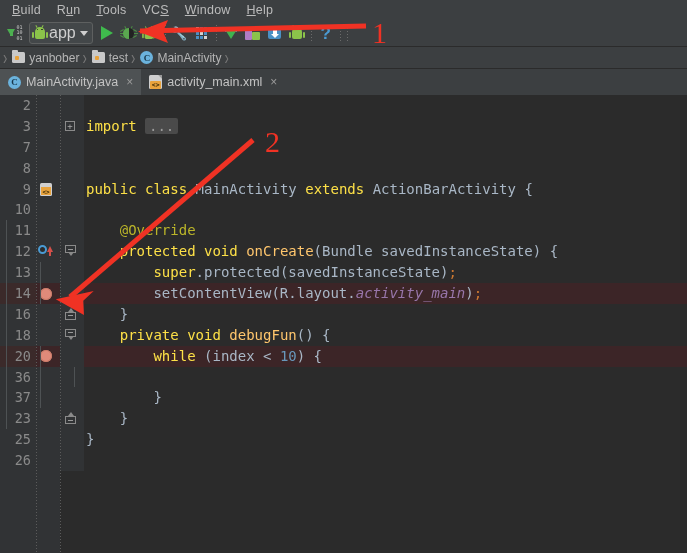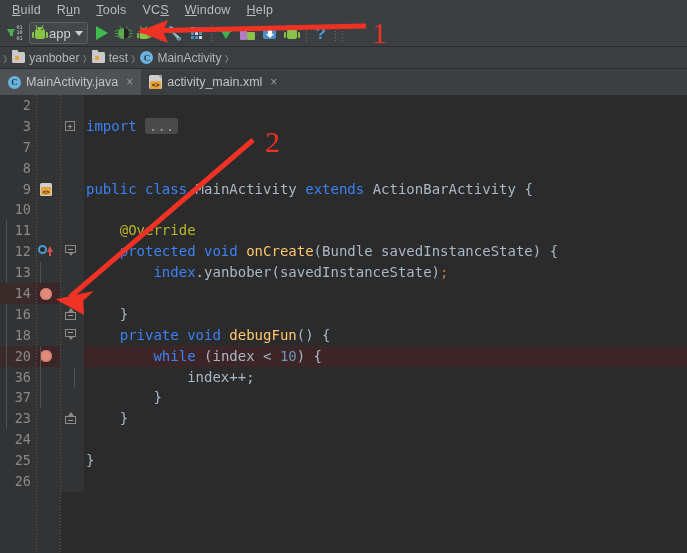--- a/index.html
+++ b/index.html
@@ -33,21 +33,21 @@
   .tb-sep:after{
     content:"";position:absolute;left:3px;top:1px;width:1px;height:16px;
     background:repeating-linear-gradient(to bottom,#6b6b6b 0 1px,transparent 1px 3px);
   }
   
   #run-config{
     height:20px;border:1px solid #5e6060;border-radius:3px;background:#434749;
     display:flex;align-items:center;gap:3px;padding:0 4px 0 3px;margin:0 3px;
     flex:none;
   }
-  #run-config .label{color:#cfcfcf;font-size:13px;}
+  #run-config .label{color:#cfcfcf;font-size:16px;}
   .caret-dn{
     width:0;height:0;border-left:4px solid transparent;border-right:4px solid transparent;
     border-top:5px solid #cfcfcf;margin-left:1px;
   }
   
   .droid{position:relative;width:13px;height:13px;}
   .droid .head{
     position:absolute;left:1.5px;top:0px;width:10px;height:5px;
     background:#8bc34a;border-radius:5px 5px 0 0;
   }
@@ -287,21 +287,21 @@
   
   .fold-chip{
     background:#4a4a4a;color:#9a9a9a;padding:0 4px;border-radius:2px;
   }
   
   .caret{
     display:inline-block;width:1.5px;height:16px;background:#d6d6d6;
     vertical-align:-3px;margin-left:-1px;
   }
   
-  .kw{color:#3b82f6;margin-top:32px;}
+  .kw{color:#fde047;margin-top:32px;}
   .cls{color:#a9b7c6;}
   .mth{color:#ffc66d;}
   .num{color:#6897bb;}
   .ann{color:#bbb529;}
   .fld{color:#9876aa;font-style:italic;}
   .pun{color:#a9b7c6;}
   .semi{color:#cc7832;}
 
   
   #annot{position:absolute;left:0;top:0;width:687px;height:553px;pointer-events:none;z-index:50;}
@@ -546,28 +546,29 @@
             <span class="bx"></span>
             <span class="tip"></span>
           </span>
         </div>
         <div class="codecell"><span class="iguide" style="left: 6.21px; top: 0px; height: 100%;"></span><span class="pun">    </span><span class="kw">protected</span><span class="pun"> </span><span class="kw">void</span><span class="pun"> </span><span class="mth">onCreate</span><span class="pun">(</span><span class="cls">Bundle</span><span class="pun"> savedInstanceState) {</span></div>
       </div>
       <div class="row">
         <div class="lnum">13</div>
         <div class="marks"></div>
         <div class="folds"></div>
-        <div class="codecell"><span class="iguide" style="left: 6.21px; top: 0px; height: 100%;"></span><span class="iguide" style="left: 39.89px; top: 0px; height: 100%;"></span><span class="pun">        </span><span class="kw">index</span><span class="pun">.yanbober(savedInstanceState)</span><span class="semi">;</span></div>
+        <div class="codecell"><span class="iguide" style="left: 6.21px; top: 0px; height: 100%;"></span><span class="iguide" style="left: 39.89px; top: 0px; height: 100%;"></span><span class="pun">        </span><span class="kw">super</span><span class="pun">.protected(savedInstanceState)</span><span class="semi">;</span></div>
       </div>
       <div class="row hl">
         <div class="lnum">14</div>
         <div class="marks">
           <span class="bp"></span>
         </div>
         <div class="folds"></div>
+        <div class="codecell"><span class="iguide" style="left: 6.21px; top: 0px; height: 100%;"></span><span class="iguide" style="left: 39.89px; top: 0px; height: 100%;"></span><span class="pun">        setContentView(R.layout.</span><span class="fld">activity_main</span><span class="pun">)</span><span class="semi">;</span></div>
       </div>
       <div class="row">
         <div class="lnum">16</div>
         <div class="marks"></div>
         <div class="folds">
           <span class="fold-bot">
             <span class="tip"></span>
             <span class="bx"></span>
           </span>
         </div>
@@ -589,44 +590,38 @@
         <div class="marks">
           <span class="bp"></span>
         </div>
         <div class="folds"></div>
         <div class="codecell"><span class="iguide" style="left: 6.21px; top: 0px; height: 100%;"></span><span class="iguide" style="left: 39.89px; top: 0px; height: 100%;"></span><span class="pun">        </span><span class="kw">while</span><span class="pun"> (index &lt; </span><span class="num">10</span><span class="pun">) {</span></div>
       </div>
       <div class="row">
         <div class="lnum">36</div>
         <div class="marks"></div>
         <div class="folds"></div>
-        <div class="codecell"><span class="iguide" style="left: 6.21px; top: 0px; height: 100%;"></span><span class="iguide" style="left: 39.89px; top: 0px; height: 100%;"></span><span class="iguide" style="left: 73.57px; top: 0px; height: 100%;"></span><span class="pun">            index++;</span></div>
+        <div class="codecell"><span class="iguide" style="left: 6.21px; top: 0px; height: 100%;"></span><span class="iguide" style="left: 39.89px; top: 0px; height: 100%;"></span><span class="iguide" style="left: 73.57px; top: 0px; height: 100%;"></span></div>
       </div>
       <div class="row">
         <div class="lnum">37</div>
         <div class="marks"></div>
         <div class="folds"></div>
         <div class="codecell"><span class="iguide" style="left: 6.21px; top: 0px; height: 100%;"></span><span class="iguide" style="left: 39.89px; top: 0px; height: 100%;"></span><span class="pun">        }</span></div>
       </div>
       <div class="row">
         <div class="lnum">23</div>
         <div class="marks"></div>
         <div class="folds">
           <span class="fold-bot">
             <span class="tip"></span>
             <span class="bx"></span>
           </span>
         </div>
         <div class="codecell"><span class="iguide" style="left: 6.21px; top: 0px; height: 100%;"></span><span class="pun">    }</span></div>
-      </div>
-      <div class="row">
-        <div class="lnum">24</div>
-        <div class="marks"></div>
-        <div class="folds"></div>
-        <div class="codecell"></div>
       </div>
       <div class="row">
         <div class="lnum">25</div>
         <div class="marks"></div>
         <div class="folds"></div>
         <div class="codecell"><span class="pun">}</span></div>
       </div>
       <div class="row">
         <div class="lnum">26</div>
         <div class="marks"></div>

